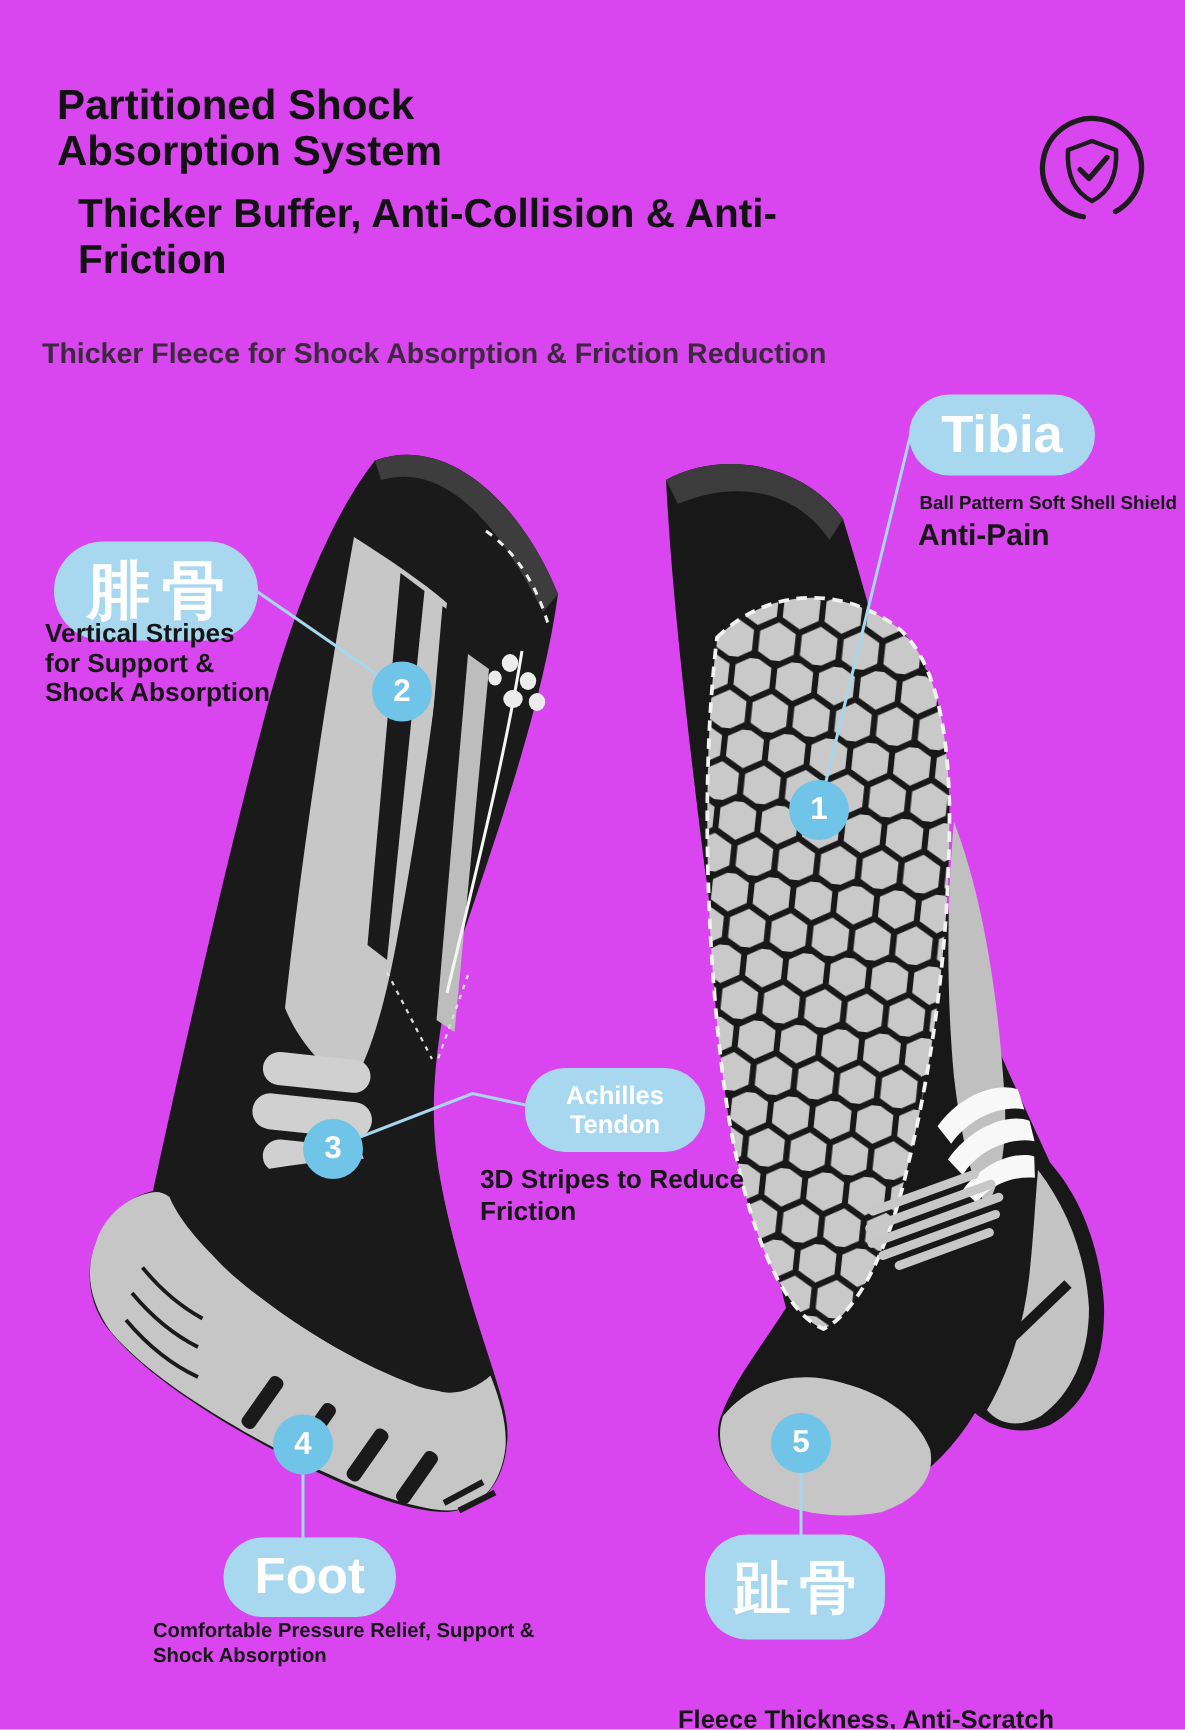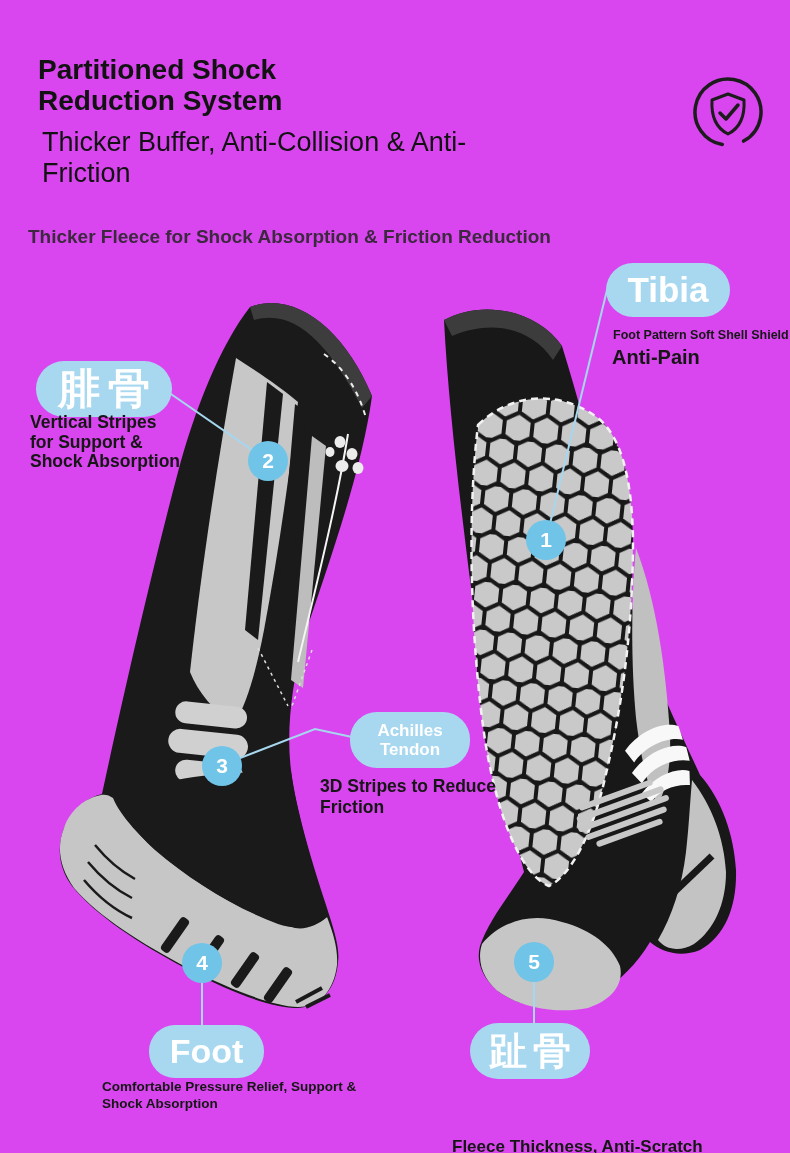--- a/index.html
+++ b/index.html
@@ -5,31 +5,31 @@
   html,body{margin:0;padding:0;background:#ffffff;}
   .stage{
     position:relative;width:790px;height:1153px;margin:0 auto;
     background:#d946ef;overflow:hidden;
     font-family:"Liberation Sans","DejaVu Sans",sans-serif;
     color:#121212;
   }
   .art{position:absolute;left:0;top:0;width:790px;height:1153px;}
   .abs{position:absolute;}
   .title{left:38px;top:54px;font-size:28px;line-height:31px;font-weight:700;color:#121212;}
-  .subtitle{left:42px;top:127px;font-size:27px;line-height:31px;font-weight:400;color:#121212;}
+  .subtitle{left:52px;top:127px;font-size:27px;line-height:31px;font-weight:700;color:#121212;}
   .tagline{left:28px;top:226px;font-size:19px;font-weight:700;color:#3d2840;}
   .pill{
     background:#a8d8ef;color:#ffffff;font-weight:700;
     display:flex;align-items:center;justify-content:center;text-align:center;
   }
-  .pill-fibula{left:36px;top:361px;width:136px;height:56px;border-radius:33px;font-size:42px;letter-spacing:8px;padding-left:8px;box-sizing:border-box;}
+  .pill-fibula{left:36px;top:361px;width:136px;height:66px;border-radius:33px;font-size:42px;letter-spacing:8px;padding-left:8px;box-sizing:border-box;}
   .pill-tibia{left:606px;top:263px;width:124px;height:54px;border-radius:27px;font-size:35px;}
   .pill-achilles{left:350px;top:712px;width:120px;height:56px;border-radius:27px;font-size:17px;line-height:19px;}
   .pill-foot{left:149px;top:1025px;width:115px;height:53px;border-radius:26px;font-size:34px;}
-  .pill-toe{left:470px;top:1023px;width:120px;height:56px;border-radius:28px;font-size:38px;letter-spacing:6px;padding-left:6px;box-sizing:border-box;}
+  .pill-toe{left:470px;top:1023px;width:120px;height:70px;border-radius:28px;font-size:38px;letter-spacing:6px;padding-left:6px;box-sizing:border-box;}
   .desc{font-weight:700;color:#161616;}
   .fibula-desc{left:30px;top:413px;font-size:17.5px;line-height:19.5px;}
   .tibia-sub{left:613px;top:328px;font-size:12.5px;}
   .tibia-highlight{left:612px;top:346px;font-size:20px;}
   .achilles-desc{left:320px;top:776px;font-size:17.5px;line-height:21px;}
   .foot-desc{left:102px;top:1079px;font-size:13.5px;line-height:16.5px;}
   .toe-desc{left:452px;top:1137px;font-size:17px;}
   .marker{
     width:40px;height:40px;border-radius:50%;background:#6fc4e8;
     color:#ffffff;font-size:21px;font-weight:700;
@@ -166,32 +166,32 @@
   </svg>
 
   <svg class="abs badge" viewBox="0 0 84 84">
     <circle cx="42" cy="42" r="33" fill="none" stroke="#1c1c1c" stroke-width="3.5" stroke-linecap="round" stroke-dasharray="185 23" transform="rotate(100 42 42)"></circle>
     <path d="M42,24 L58,30 C59,47 54,58 42,64 C30,58 25,47 26,30 Z" fill="none" stroke="#1c1c1c" stroke-width="3" stroke-linejoin="round"></path>
     <path d="M34,43 L40,49 L52,35" fill="none" stroke="#1c1c1c" stroke-width="3.5" stroke-linecap="round" stroke-linejoin="round"></path>
   </svg>
 
   <div class="abs title">
     <div>Partitioned Shock</div>
-    <div>Reduction System</div>
+    <div>Absorption System</div>
   </div>
   <div class="abs subtitle">
     <div>Thicker Buffer, Anti-Collision &amp; Anti-</div>
     <div>Friction</div>
   </div>
   <div class="abs tagline">Thicker Fleece for Shock Absorption &amp; Friction Reduction</div>
 
   <div class="abs pill pill-tibia">
     <span>Tibia</span>
   </div>
-  <div class="abs desc tibia-sub">Foot Pattern Soft Shell Shield</div>
+  <div class="abs desc tibia-sub">Ball Pattern Soft Shell Shield</div>
   <div class="abs desc tibia-highlight">Anti-Pain</div>
 
   <div class="abs pill pill-fibula">
     <span>腓骨</span>
   </div>
   <div class="abs desc fibula-desc">
     <div>Vertical Stripes</div>
     <div>for Support &amp;</div>
     <div>Shock Absorption</div>
   </div>

